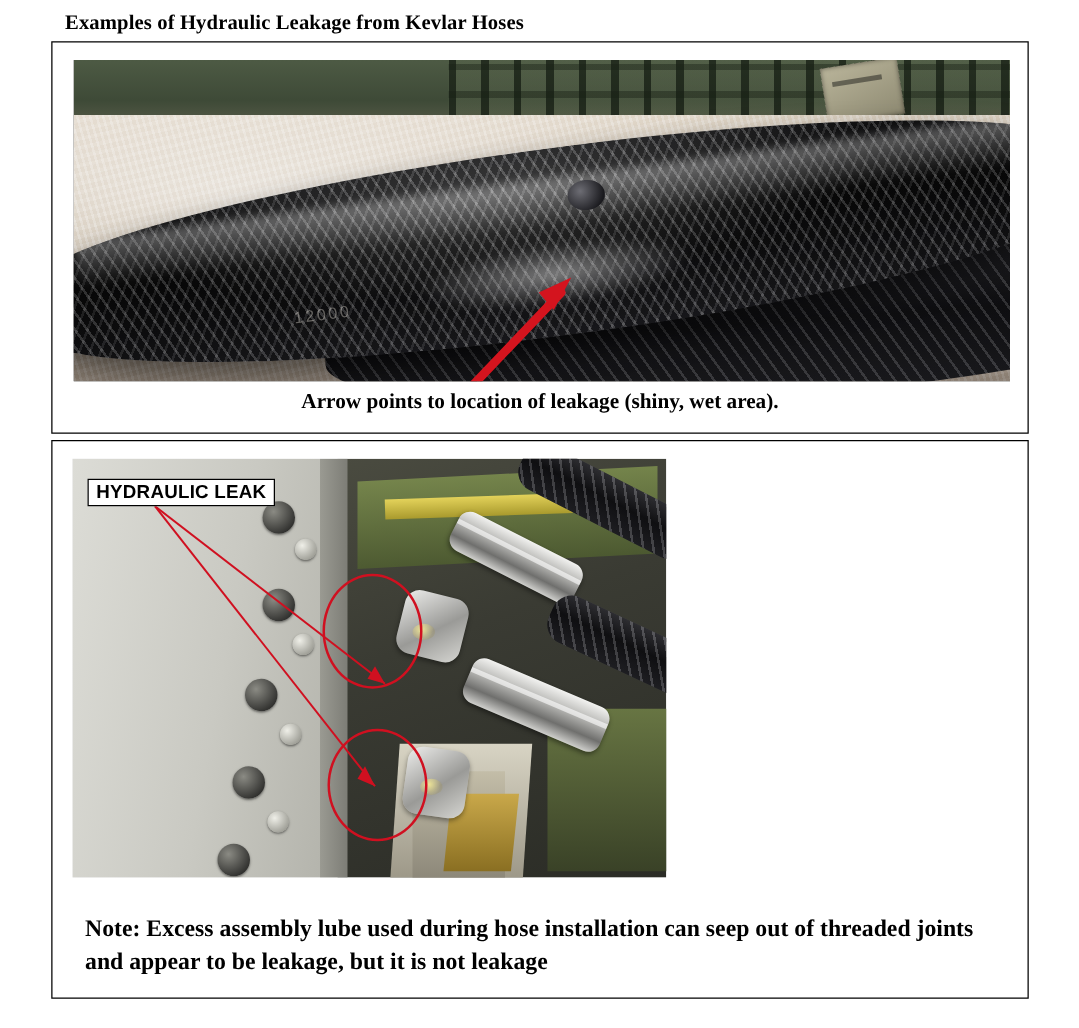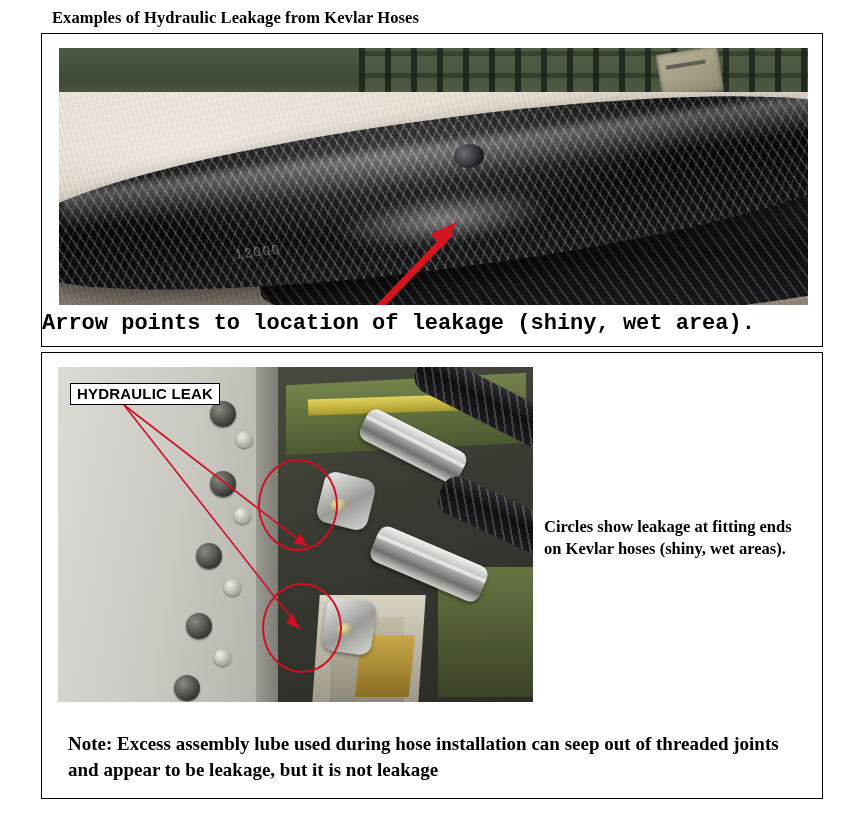--- a/index.html
+++ b/index.html
@@ -47,23 +47,24 @@
     width: 749px;
     height: 257px;
     overflow: hidden;
     background: #2a2a2a;
   }
   .caption1 {
     position: absolute;
     left: 0;
     right: 0;
     top: 277px;
-    font-size: 22px;
+    text-align: center;
+    font-size: 17px;
     font-weight: bold;
-    font-family: Liberation Mono, monospace;
+    font-family: Liberation Serif, serif;
   }
 
   
   .panel2 {
     position: absolute;
     left: 41px;
     top: 352px;
     width: 782px;
     height: 447px;
     border: 1px solid #000000;
@@ -406,18 +407,17 @@
       <svg class="leak-lines" viewBox="0 0 475 335">
         <line x1="66" y1="38" x2="250" y2="180" stroke="#d01020" stroke-width="1.6"></line>
         <line x1="66" y1="38" x2="242" y2="262" stroke="#d01020" stroke-width="1.6"></line>
         <polygon points="250,180 236,176 242,166" fill="#d01020"></polygon>
         <polygon points="242,262 228,256 234,246" fill="#d01020"></polygon>
       </svg>
 
       <div class="leak-label">HYDRAULIC LEAK</div>
     </div>
 
-    <div class="side-caption">Circles show leakage at fitting ends on Kevlar hoses (shiny, wet areas).</div>
 
     <div class="note">Note: Excess assembly lube used during hose installation can seep out of threaded joints and appear to be leakage, but it is not leakage</div>
   </div>
 
 </div>
 
 </body></html>

